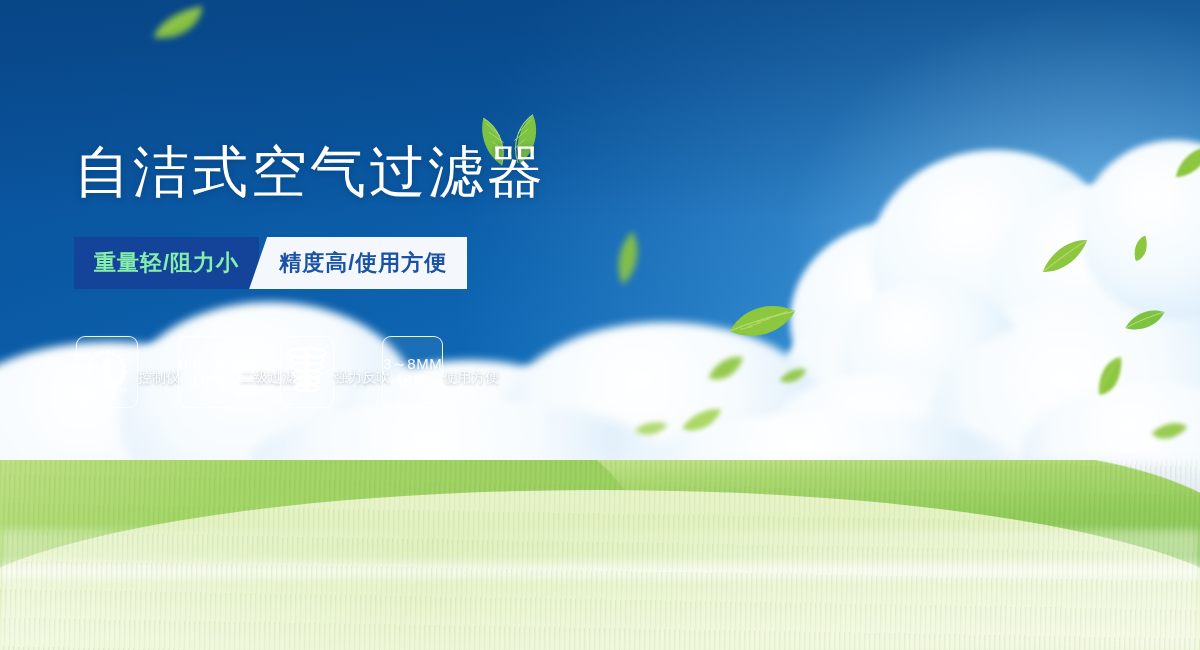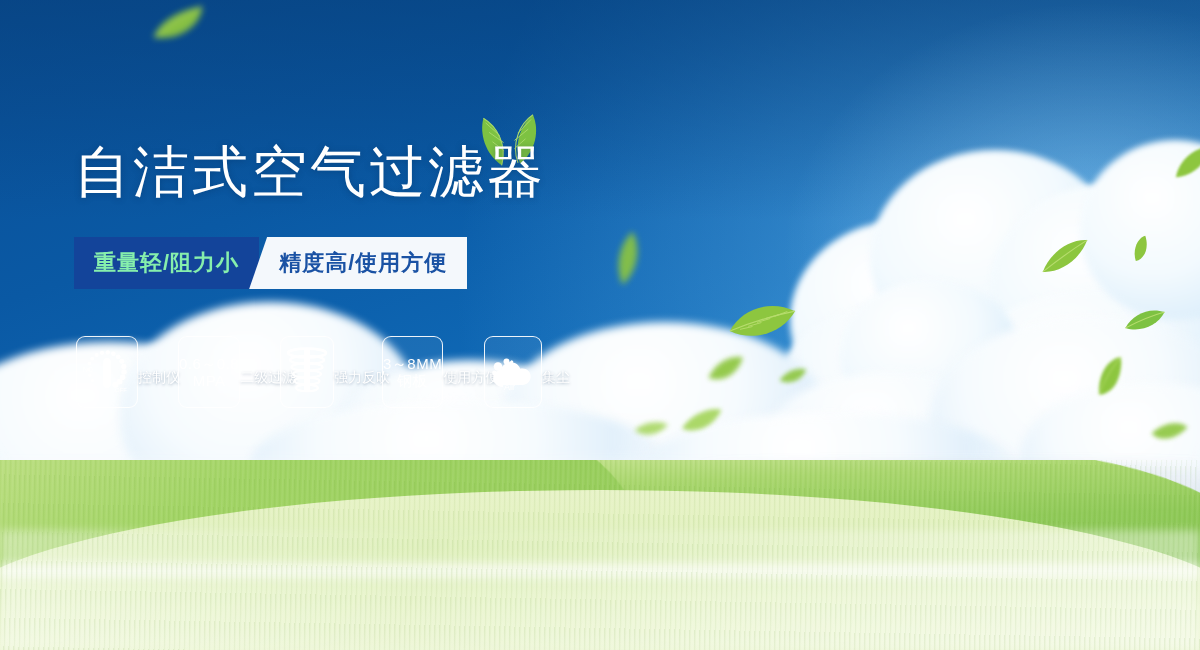--- a/index.html
+++ b/index.html
@@ -316,31 +316,16 @@
       </div>
 
       <div class="feat">
         <div class="feat-box">
           <div class="feat-text">3～8MM</div>
           <div class="feat-text">钢板</div>
         </div>
         <div class="feat-label">使用方便</div>
       </div>
 
-      <div class="feat">
-        <div class="feat-box">
-          <svg width="56" height="38" viewBox="0 0 56 38">
-            <g fill="#ffffff">
-              <path d="M18 34c-5.5 0-9.6-3.9-9.6-8.7 0-4.4 3.3-7.9 7.7-8.5.9-4.4 4.9-7.6 9.7-7.6 4.4 0 8.2 2.7 9.5 6.6.7-.2 1.4-.3 2.1-.3 4.6 0 8.3 3.5 8.3 8s-3.7 8.5-8.3 8.5H18z"></path>
-              <circle cx="13" cy="13.5" r="4.3"></circle>
-              <circle cx="21.5" cy="8.5" r="3.0"></circle>
-              <circle cx="9.5" cy="20" r="2.4"></circle>
-              <rect x="25" y="7" width="3" height="5" rx="1.4" transform="rotate(40 26 9)"></rect>
-            </g>
-            <text x="19" y="37" font-family="Liberation Sans, sans-serif" font-size="9" fill="#ffffff">Air</text>
-          </svg>
-        </div>
-        <div class="feat-label">集尘</div>
-      </div>
 
     </div>
   </div>
 </div>
 
 </body></html>

